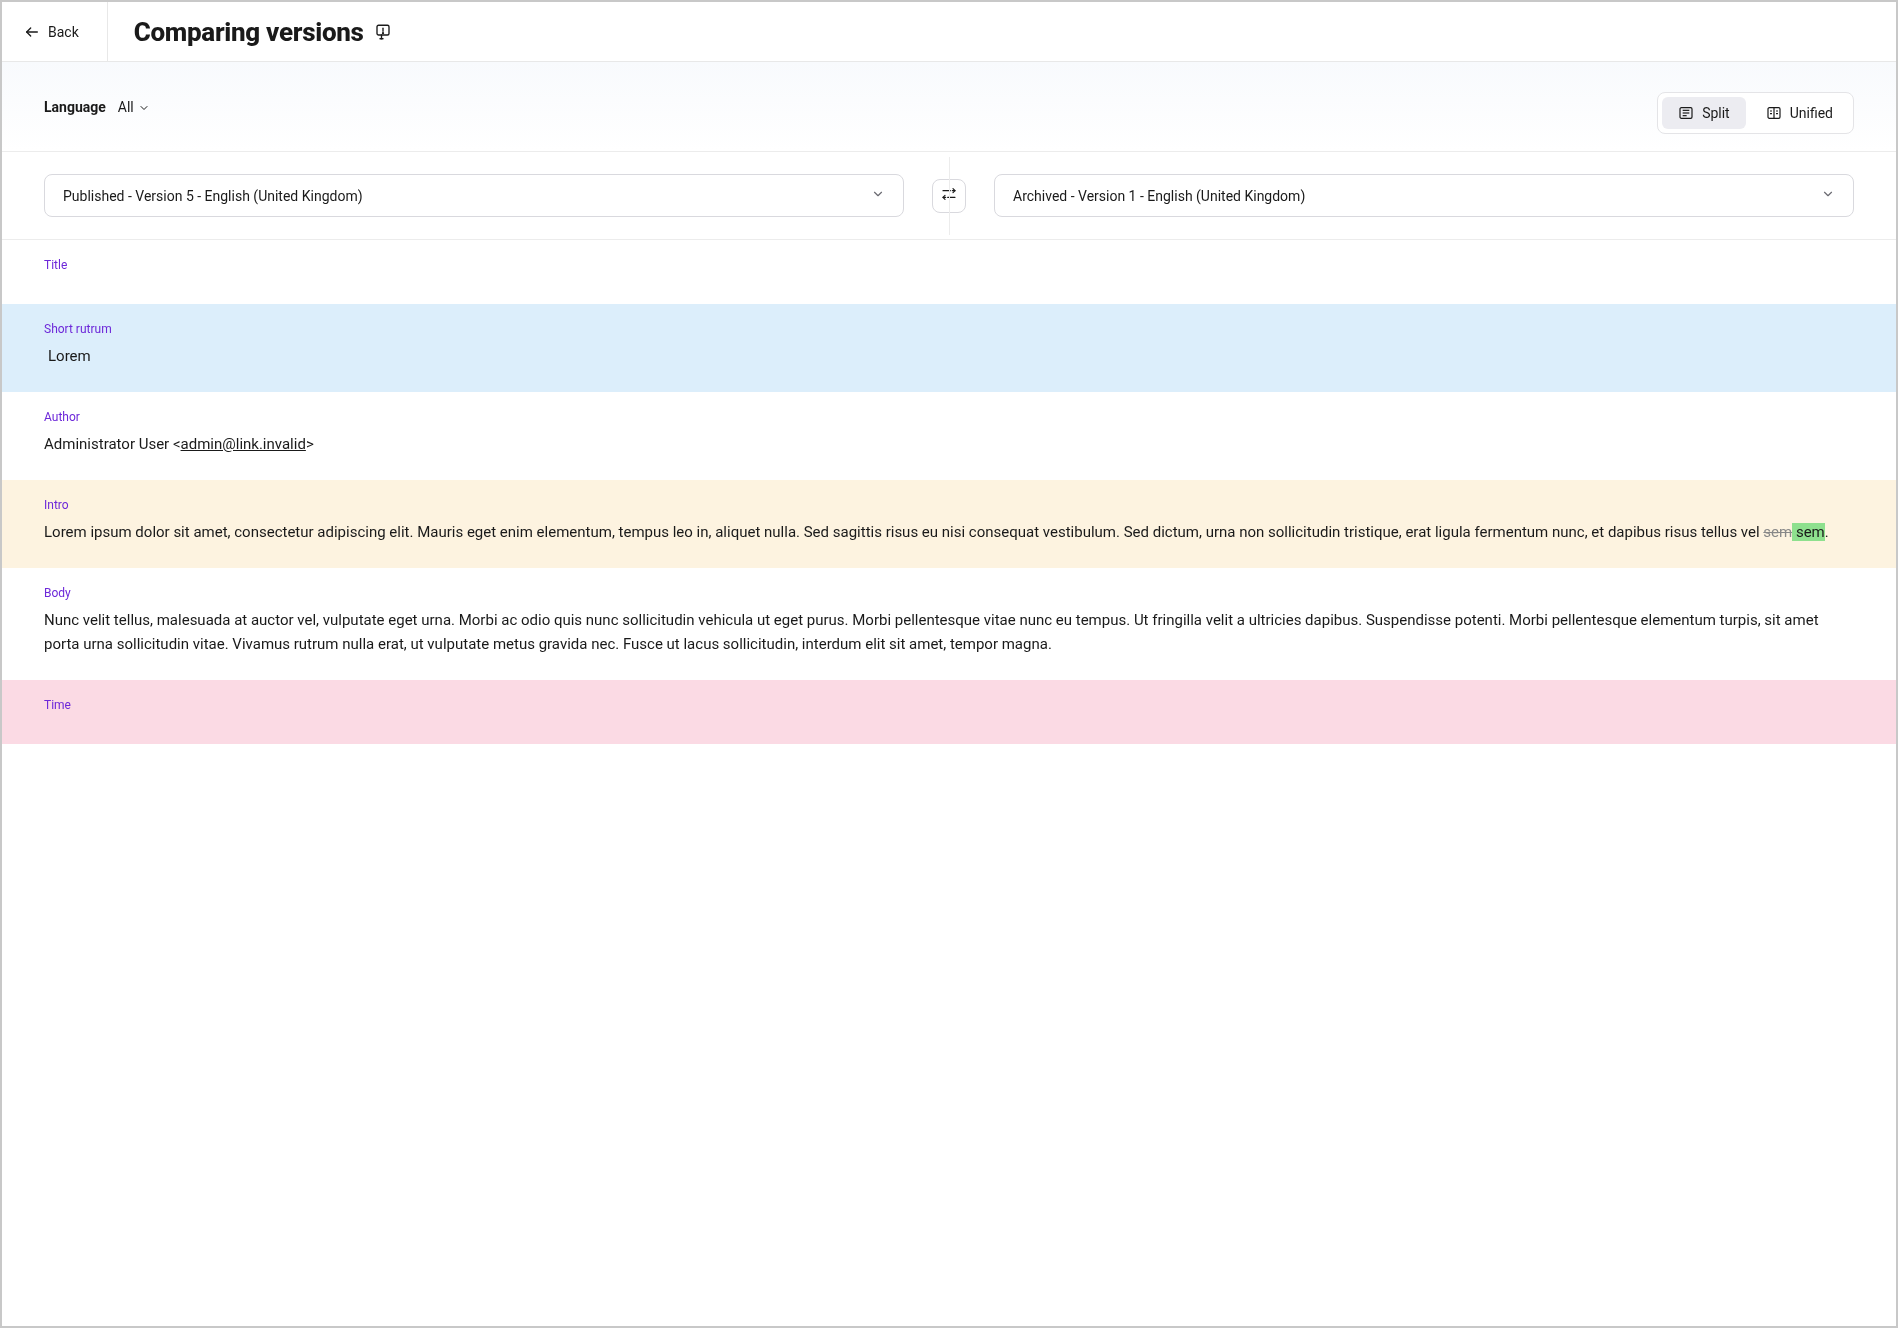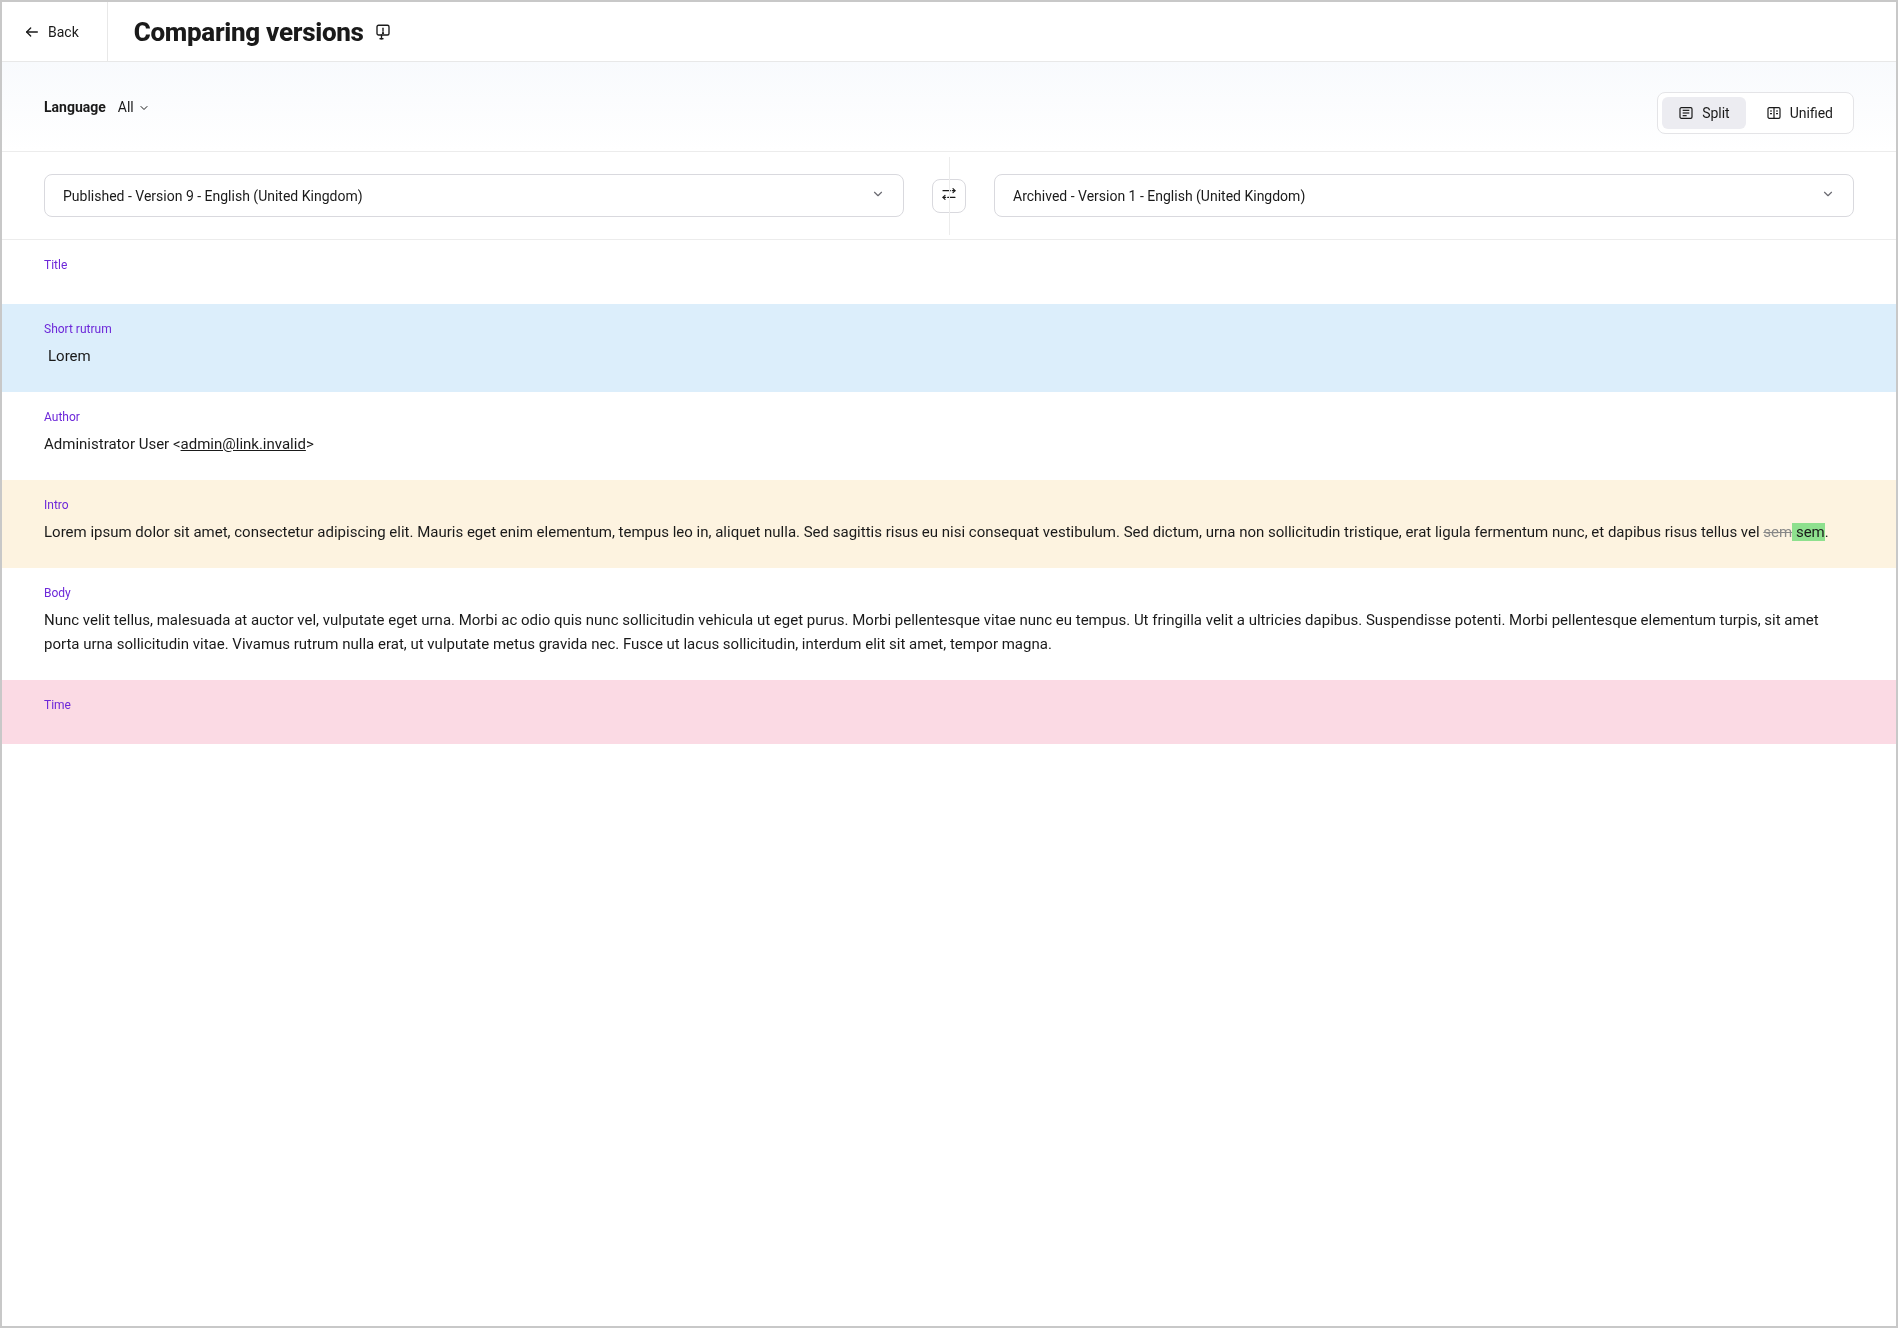--- a/index.html
+++ b/index.html
@@ -221,21 +221,21 @@
             <line x1="15" y1="13" x2="18" y2="13"></line>
           </svg>
       </span>
       <span>Unified</span>
     </div>
   </div>
 </div>
 
 <div class="versions-row">
   <div class="version-select">
-    <span>Published - Version 9 - English (United Kingdom)</span>
+    <span>Published - Version 5 - English (United Kingdom)</span>
     <span>
       <svg viewBox="0 0 24 24" width="14" height="14" fill="none" stroke="#6b6b72" stroke-width="2" stroke-linecap="round" stroke-linejoin="round">
           <polyline points="6 9 12 15 18 9"></polyline>
         </svg>
     </span>
   </div>
   <div class="swap-wrap">
     <div class="divider-vert"></div>
     <div class="swap-btn">
       <span>

